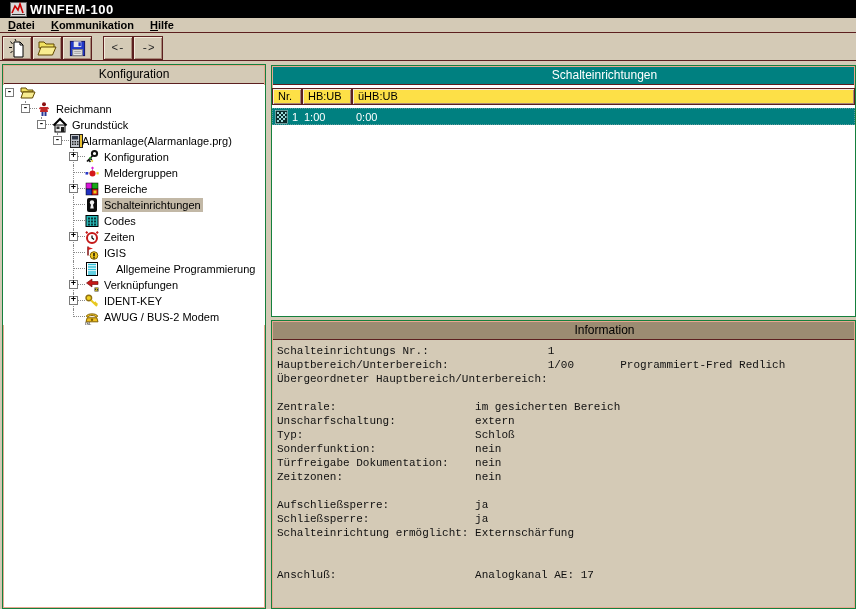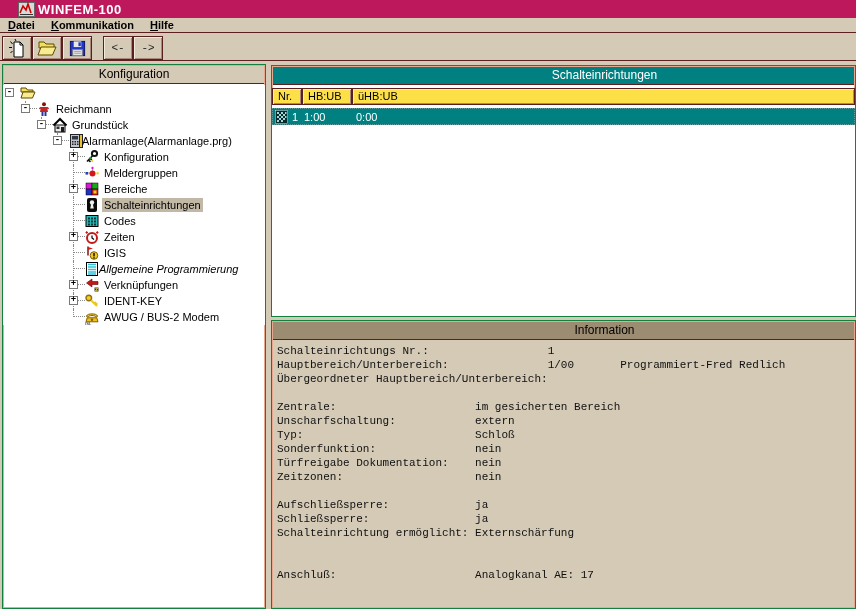--- a/index.html
+++ b/index.html
@@ -3,22 +3,22 @@
 <meta charset="utf-8">
 <style>
   html,body{margin:0;padding:0;}
   body{
     width:856px;height:609px;overflow:hidden;position:relative;
     background:#D4CAB6;
     font-family:"Liberation Sans",sans-serif;
     -webkit-font-smoothing:none;
   }
   
-  .titlebar{position:absolute;left:0;top:0;width:856px;height:18px;background:#be185d;
-    display:flex;align-items:center;padding-left:18px;box-sizing:border-box;}
+  .titlebar{position:absolute;left:0;top:0;width:856px;height:18px;background:#000000;
+    display:flex;align-items:center;padding-left:10px;box-sizing:border-box;}
   .titlebar .appicon{width:17px;height:15px;display:inline-block;flex:none;}
   .titlebar .title-text{color:#fff;font-weight:bold;font-size:13px;margin-left:3px;letter-spacing:0.5px;white-space:nowrap;}
   
   .menubar{position:absolute;left:0;top:18px;width:856px;height:15px;background:#D4CAB6;
     border-bottom:1px solid #5C1F1F;display:flex;align-items:center;box-sizing:border-box;}
   .menu-item{font-size:11px;font-weight:bold;color:#000;padding:0 8px;line-height:14px;cursor:default;}
   
   .toolbar{position:absolute;left:0;top:34px;width:856px;height:27px;background:#D4CAB6;
     border-bottom:1px solid #5C1F1F;box-sizing:border-box;}
   .tbtn{position:absolute;top:2px;width:30px;height:24px;background:#D4CAB6;
@@ -297,21 +297,21 @@
         <div class="vline" style="left: 70px; height: 16px;"></div>
         <div class="hline" style="left: 71px;"></div>
         <span class="ticon" style="left: 81px;">
           <svg width="16" height="16" viewBox="0 0 16 16">
             <rect x="2.5" y="1.5" width="11" height="13" fill="#fff" stroke="#000"></rect>
             <g stroke="#30c0d8" stroke-width="1.4">
               <path d="M4 3.5h8M4 6h8M4 8.5h8M4 11h8M4 13h8"></path>
             </g>
           </svg>
         </span>
-        <span class="tlabel" style="left: 94px; font-style: italic;">Allgemeine Programmierung</span>
+        <span class="tlabel" style="left: 111px;">Allgemeine Programmierung</span>
       </div>
       <div class="tree-row">
         <div class="vline" style="left: 70px; height: 16px;"></div>
         <div class="hline" style="left: 71px;"></div>
         <div class="expand" style="left: 66px;">+</div>
         <span class="ticon" style="left: 81px;">
           <svg width="16" height="16" viewBox="0 0 16 16">
             <path d="M14 4.5H8V2L2.5 6 8 10V7.5h6z" fill="#c41818" stroke="#600" stroke-width="0.6"></path>
             <path d="M10.5 10.5h4v4h-4z" fill="#303030"></path>
             <path d="M11.3 11.3h2.4l-2.4 2.4h2.4" stroke="#e8d020" fill="none" stroke-width="0.9"></path>

